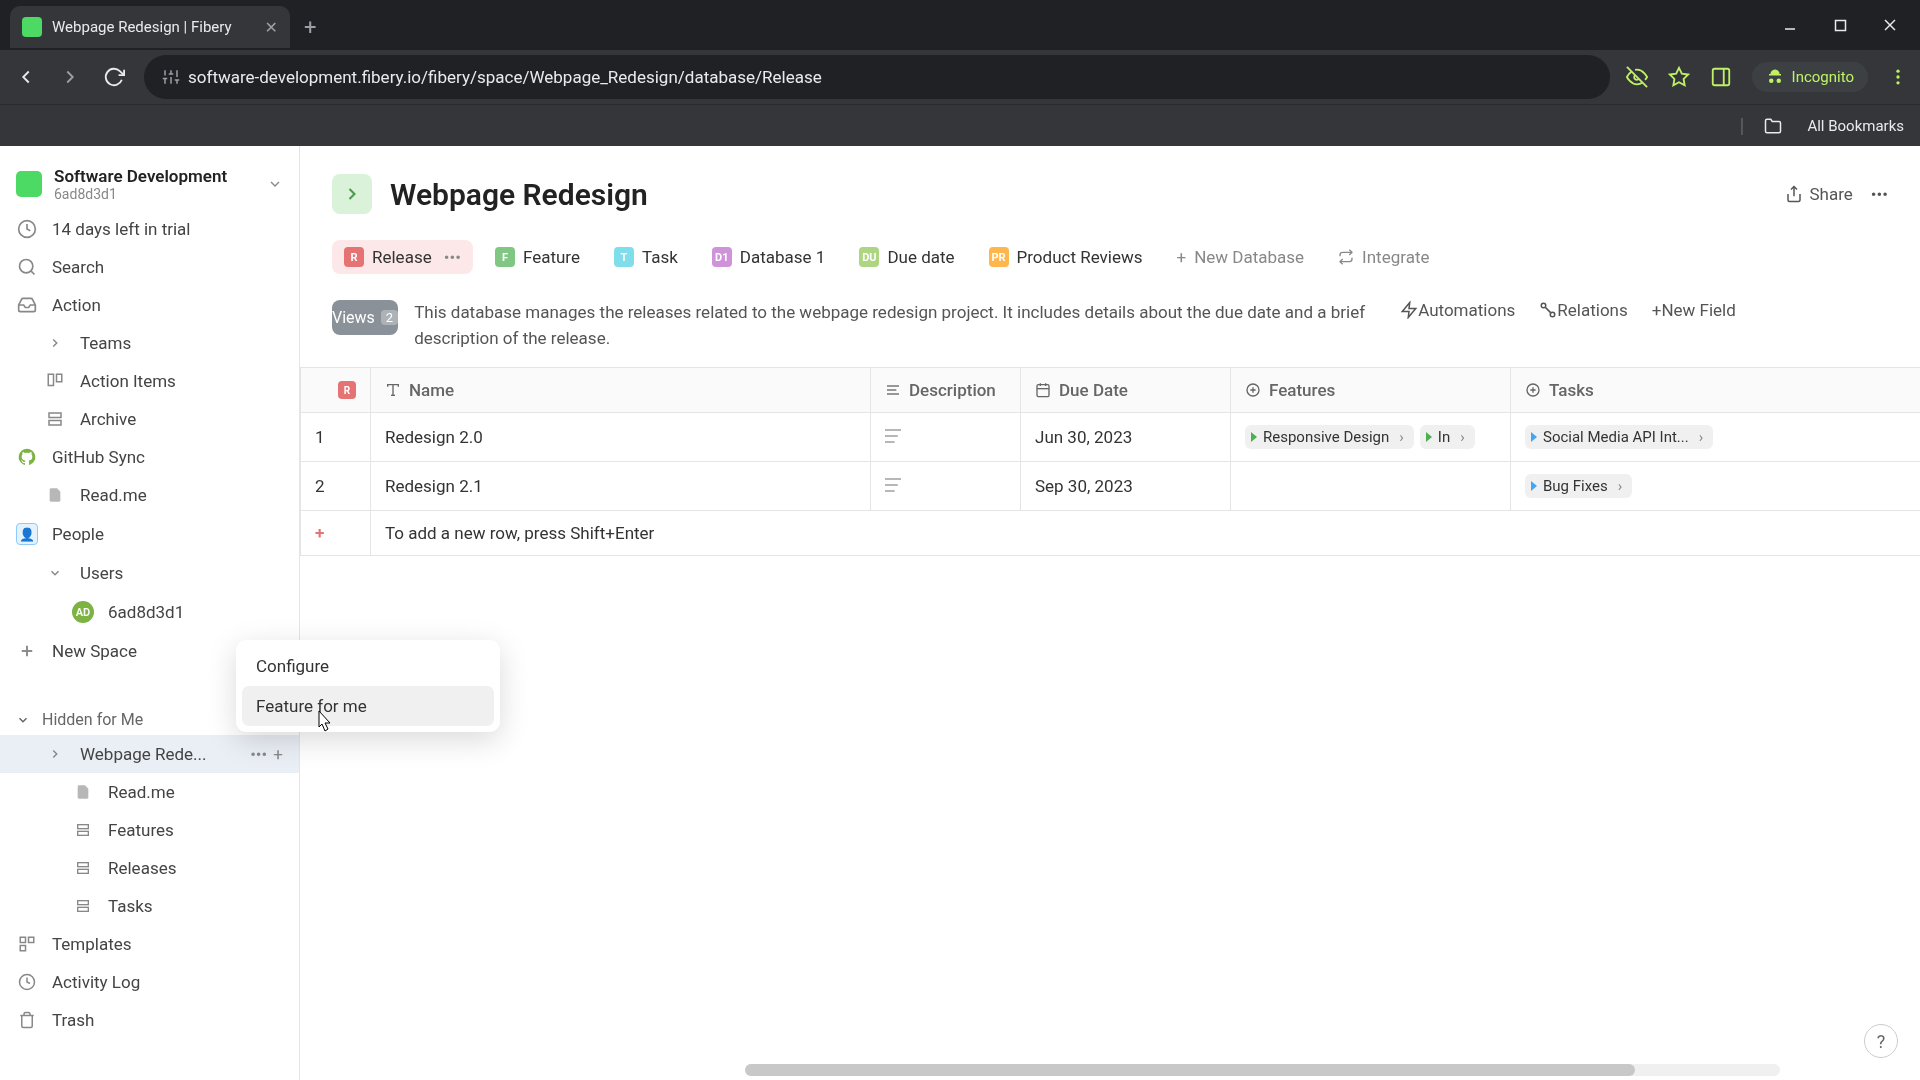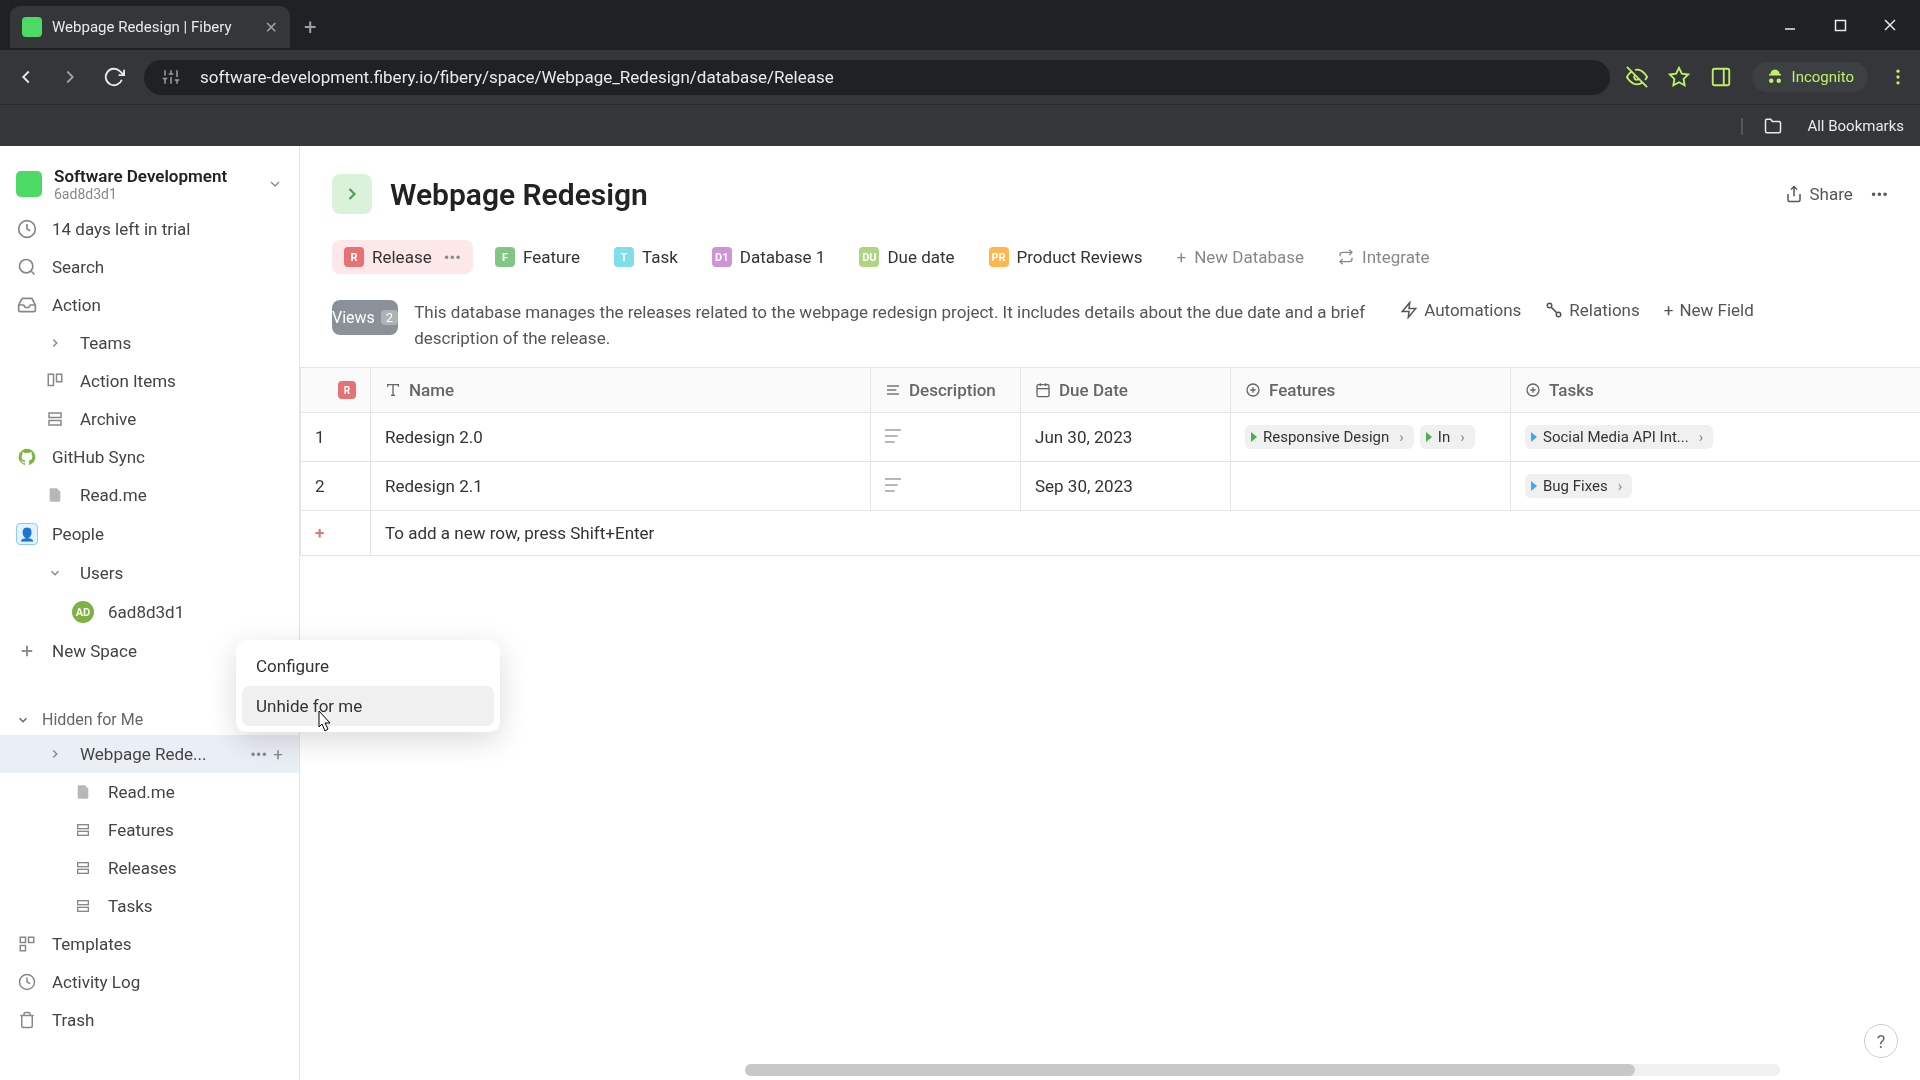--- a/index.html
+++ b/index.html
@@ -11,21 +11,21 @@
 .tab { background: #35363a; color: #e8eaed; height: 42px; width: 280px; display: flex; align-items: center; padding: 0 12px; border-radius: 10px 10px 0 0; font-size: 15px; gap: 10px; }
 .tab .favicon { width: 20px; height: 20px; background: #4cd964; border-radius: 4px; }
 .tab .tab-close { margin-left: auto; color: #9aa0a6; cursor: pointer; font-size: 16px; }
 .new-tab { color: #9aa0a6; padding: 0 14px; font-size: 22px; cursor: pointer; }
 .window-controls { margin-left: auto; display: flex; gap: 30px; padding-right: 20px; color: #e8eaed; align-items: center; height: 100%; }
 .window-controls span { cursor: pointer; display: inline-flex; align-items: center; justify-content: center; width: 20px; height: 20px; }
 
 .addr-bar { background: #35363a; height: 54px; display: flex; align-items: center; padding: 0 12px; gap: 16px; }
 .nav-btn { color: #9aa0a6; cursor: pointer; display: inline-flex; width: 28px; height: 28px; align-items: center; justify-content: center; }
 .nav-btn.active { color: #e8eaed; }
-.url-container { flex: 1; background: #202124; border-radius: 30px; height: 35px; display: flex; align-items: center; padding: 0 18px; color: #e8eaed; font-size: 17px; gap: 20px; }
+.url-container { flex: 1; background: #202124; border-radius: 30px; height: 44px; display: flex; align-items: center; padding: 0 18px; color: #e8eaed; font-size: 17px; gap: 8px; }
 .url-container .lock { color: #9aa0a6; }
 .addr-right { display: flex; align-items: center; gap: 20px; color: #bef264; }
 .incognito-pill { background: #3c4043; border-radius: 20px; padding: 6px 14px; display: flex; align-items: center; gap: 8px; font-size: 15px; }
 
 .bookmarks-bar { background: #35363a; height: 42px; display: flex; align-items: center; justify-content: flex-end; padding: 0 16px; color: #e8eaed; font-size: 15px; border-top: 1px solid #2a2b2e; }
 .bookmarks-bar .bm-item { display: flex; align-items: center; gap: 25px; cursor: pointer; }
 .bookmarks-bar .sep { color: #5f6368; margin-right: 20px; font-size: 20px; }
 
 
 .app { display: flex; height: calc(1080px - 146px); background: #fff; }
@@ -64,21 +64,21 @@
 .db-tab.active { background: #fce8e8; }
 .db-badge { width: 20px; height: 20px; border-radius: 4px; display: inline-flex; align-items: center; justify-content: center; font-size: 11px; color: #fff; font-weight: 700; }
 .db-tab .dots { color: #888; margin-left: 4px; }
 .db-tab.ghost { color: #888; }
 
 .desc-row { display: flex; align-items: flex-start; padding: 10px 32px 16px; gap: 16px; }
 .views-pill { background: #8a9199; color: #fff; border-radius: 8px; padding: 8px 0; font-size: 16px; display: inline-flex; align-items: center; gap: 6px; cursor: pointer;}
 .views-pill .count { background: rgba(255,255,255,0.3); border-radius: 4px; padding: 0 5px; font-size: 13px; }
 .desc-text { flex: 1; color: #555; font-size: 17px; line-height: 1.5; max-width: 970px; }
 .desc-right { display: flex; gap: 24px; color: #555; font-size: 17px; }
-.desc-right .item { display: flex; align-items: center; gap: 6px; cursor: pointer; }
+.desc-right .item { display: flex; align-items: center; gap: 0; cursor: pointer; }
 
 
 .table-wrap { flex: 1; overflow: auto; }
 table.db { border-collapse: collapse; width: 100%; min-width: 1880px; }
 table.db th, table.db td { border: 1px solid #e5e5e5; padding: 12px 14px; font-size: 17px; text-align: left; color: #333; vertical-align: middle; }
 table.db th { background: #fafafa; font-weight: 500; color: #666; }
 table.db th .th-inner { display: flex; align-items: center; gap: 8px; }
 .th-num { width: 70px; text-align: right; }
 .row-num { text-align: right; color: #888; width: 70px; }
 .pill-badge { width: 18px; height: 18px; border-radius: 4px; background: #e57373; font-size: 10px; display: inline-flex; align-items: center; justify-content: center; color: #fff; font-weight: 700; }
@@ -595,18 +595,18 @@
         <div class="thumb"></div>
       </div>
     <div class="help-btn">
         <span>?</span>
       </div>
   </div>
 </div>
 
 <div class="ctx-menu">
   <div class="ctx-item"><span>Configure</span></div>
-  <div class="ctx-item hover"><span>Unhide for me</span></div>
+  <div class="ctx-item hover"><span>Feature for me</span></div>
 </div>
 
 <svg class="cursor-ptr" width="22" height="26" viewBox="0 0 22 26">
   <path d="M6 2 L6 18 L9 15 L12 22 L15 20 L12 14 L17 14 Z" fill="white" stroke="black" stroke-width="1"></path>
 </svg>
 
 </body></html>

